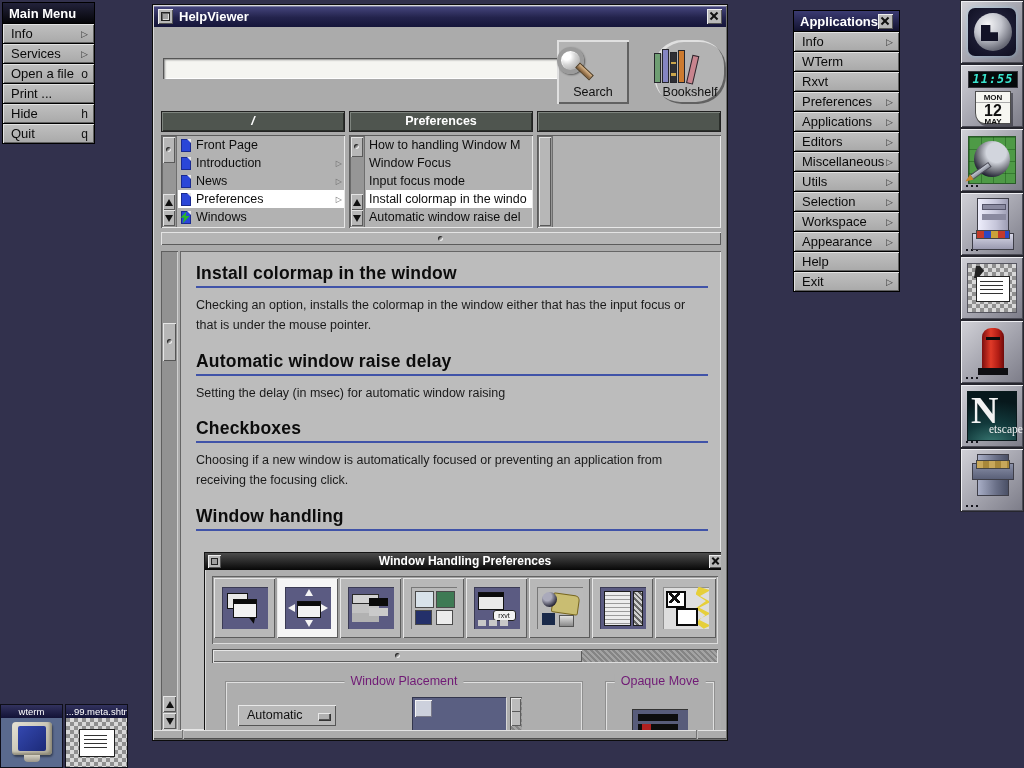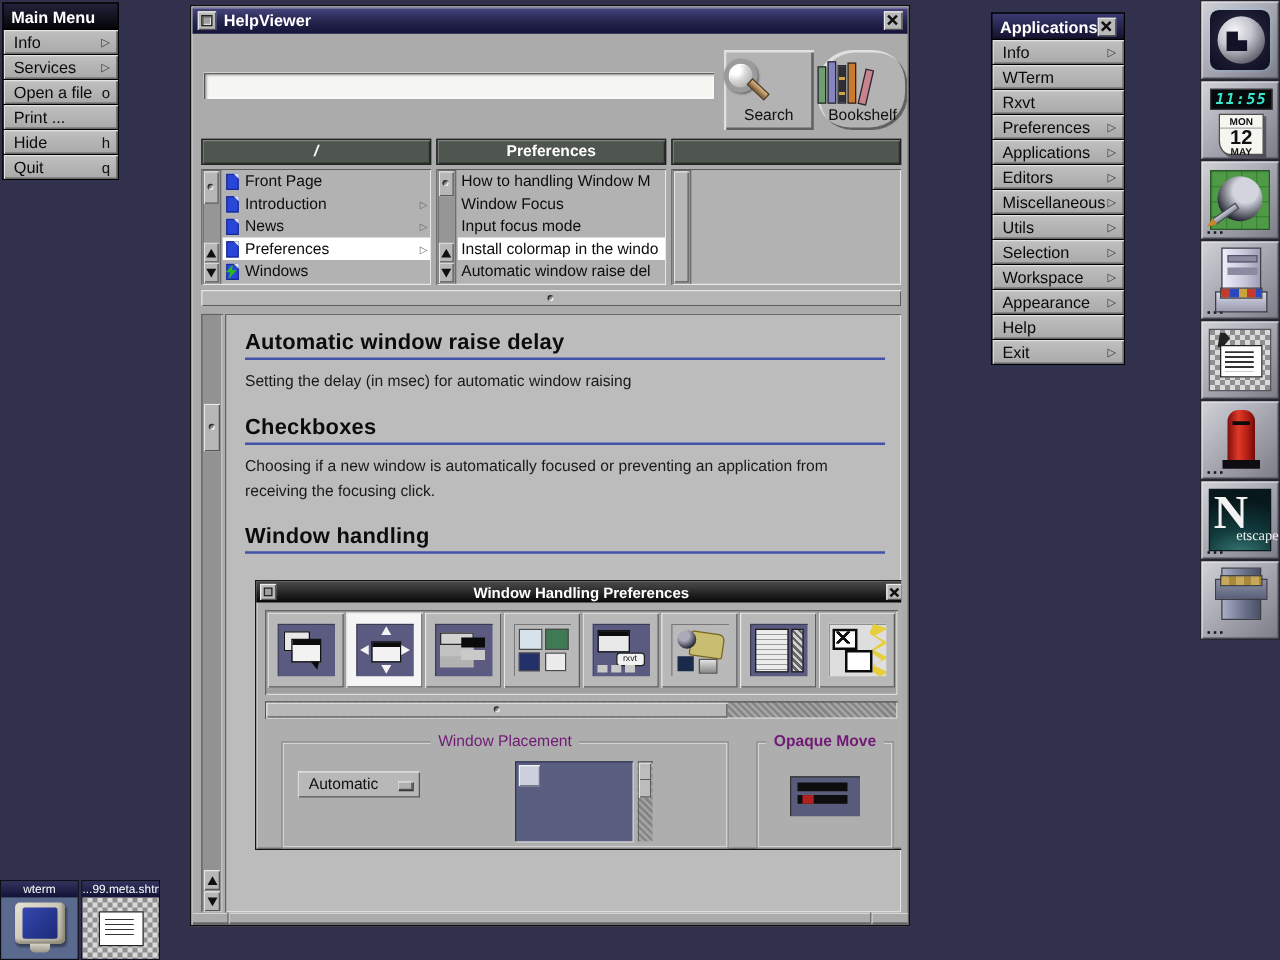--- a/index.html
+++ b/index.html
@@ -46,21 +46,21 @@
                     background:#9f9f9f; box-shadow: inset 1px 1px 0 #666, inset -1px -1px 0 #ddd; }
   #hv-title { flex:0 0 auto; }
 
   #hv-search { position:absolute; left:10px; top:53px; width:408px; height:21px;
                background:#f5f5f1; border:none; outline:none; padding:0 5px; font-size:13px;
                box-shadow: inset 1px 1px 0 #555, inset 2px 2px 2px #888, inset -1px -1px 0 #fff; }
   .bigbtn { position:absolute; top:35px; width:72px; height:64px; background:#b3b3b3;
             box-shadow: inset 2px 2px 0 #e0e0e0, inset -2px -2px 0 #616161;
             font-size:12.5px; color:#101010; text-align:center; cursor:default; }
   .bigbtn span { position:absolute; bottom:5px; left:0; right:0; }
-  #btn-search { left:426px;padding-left:37px; } #btn-bookshelf { left:501px;border-radius:28px; }
+  #btn-search { left:404px;padding-left:37px; } #btn-bookshelf { left:501px;border-radius:28px; }
   .mag { position:absolute; left:18px; top:7px; width:27px; height:27px; border-radius:50%;
          border:4px solid #9b9b9b; background:radial-gradient(circle at 30% 28%, #fff 0 20%, #d5d5d5 45%, #9a9a9a 100%);
          box-shadow: 1px 1px 2px #5a5a5a, inset 1px 1px 1px #fff; }
   .mag::after { content:""; position:absolute; width:17px; height:5px;
                 background:linear-gradient(#dcb88c,#7e5a34); border:1px solid #4e3a1e;
                 transform:rotate(43deg); right:-14px; bottom:-5px; }
   .books { position:absolute; left:12px; top:8px; width:50px; height:35px; display:flex; align-items:flex-end; gap:1px; }
   .books b { display:block; width:7px; border:1px solid #26262c; }
   .books b:nth-child(1){height:30px;background:#6f9e73;}
   .books b:nth-child(2){height:34px;background:#8585c2;}
@@ -191,21 +191,21 @@
              background:repeating-linear-gradient(45deg,#858585 0 2px,#a3a3a3 2px 4px);
              box-shadow: inset 1px 1px 0 #555, inset -1px -1px 0 #ddd; }
   .hknob { position:absolute; left:1px; top:1px; height:12px; width:73%; background:#b8b8b8;
            box-shadow: inset 1px 1px 0 #e6e6e6, inset -1px -1px 0 #5c5c5c; }
 
   .prefs { display:flex; gap:22px; margin:18px 8px 0 20px; }
   .pgroup { position:relative; height:86px; border:1px solid #8f8f8f;
             box-shadow: inset 0 0 0 1px #e0e0e0; }
   .pg-label { position:absolute; top:-8px; left:50%; transform:translateX(-50%);
               background:#aeaeae; padding:0 6px; font-size:12.5px; color:#701a75; white-space:nowrap; }
-  .pg-place { width:358px; } .pg-opaque { width:110px;font-weight:bold; }
+  .pg-place { width:358px; } .pg-opaque { width:110px; }
   .popup { position:absolute; left:12px; top:23px; width:98px; height:21px; background:#b8b8b8;
            box-shadow: inset 1px 1px 0 #e8e8e8, inset -1px -1px 0 #555;
            font-size:12.5px; line-height:21px; padding-left:9px; color:#101010; }
   .popup-handle { position:absolute; right:6px; top:8px; width:12px; height:7px; background:#b0b0b0;
                   box-shadow: inset 1px 1px 0 #e8e8e8, inset -1px -1px 0 #555, 1px 1px 0 #333; }
   .pplace { position:absolute; left:186px; top:15px; width:94px; height:64px; background:#5a5f82;
             box-shadow: inset 1px 1px 0 #32354c, 1px 1px 0 #d5d5d5; }
   .pplace-sq { position:absolute; left:3px; top:3px; width:17px; height:17px; background:#ccd0dc;
                box-shadow: inset 1px 1px 0 #f4f4f4, inset -1px -1px 0 #787888; }
   .pvscroll { position:absolute; left:284px; top:15px; width:12px; height:64px;
@@ -519,20 +519,25 @@
       </span>
     <span class="cbtn up">
         <span class="tri-up"></span>
       </span>
     <span class="cbtn dn">
         <span class="tri-dn"></span>
       </span>
   </div>
 
   <div class="cpane">
+    <div class="sect">
+        <div class="sect-h">Install colormap in the window</div>
+        <div class="sect-rule"></div>
+        <p class="sect-p">Checking an option, installs the colormap in the window either that has the input focus or that is under the mouse pointer.</p>
+      </div>
       <div class="sect">
         <div class="sect-h">Automatic window raise delay</div>
         <div class="sect-rule"></div>
         <p class="sect-p">Setting the delay (in msec) for automatic window raising</p>
       </div>
       <div class="sect">
         <div class="sect-h">Checkboxes</div>
         <div class="sect-rule"></div>
         <p class="sect-p">Choosing if a new window is automatically focused or preventing an application from receiving the focusing click.</p>
       </div>

